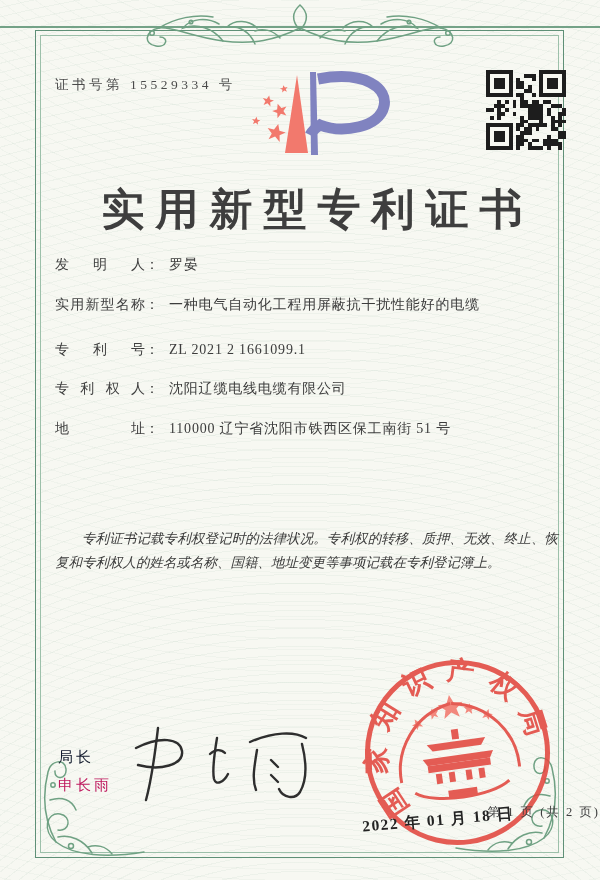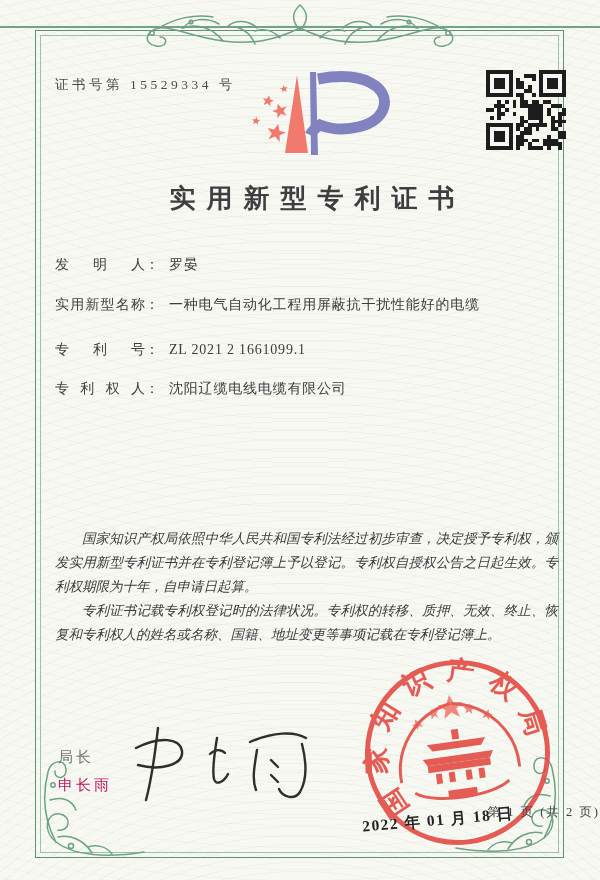--- a/index.html
+++ b/index.html
@@ -16,36 +16,36 @@
   #frame-outer{left:35px;top:30px;width:527px;height:826px;border:1.5px solid #5f9077;}
   #frame-inner{left:40px;top:35px;width:517px;height:816px;border:1px solid #9cc0aa;}
   #hr-top{left:0;top:26px;width:600px;height:1.5px;background:#74a287;}
   #top-ornament{left:95px;top:0;width:410px;height:54px;}
   #corner-left{left:22px;top:752px;width:125px;height:112px;}
   #corner-right{left:453px;top:748px;width:125px;height:112px;transform:scaleX(-1);}
   
   #cert-no{left:55px;top:76px;font-size:13.5px;letter-spacing:3.5px;color:#4a4a4a;}
   #logo{left:240px;top:68px;width:160px;height:102px;}
   #qr{left:486px;top:70px;width:80px;height:80px;}
-  #title{left:0;right:0;top:181px;text-align:center;font-size:26px;font-weight:600;
+  #title{left:0;right:0;top:181px;text-align:center;font-size:43px;font-weight:600;
          letter-spacing:11px;text-indent:11px;color:#3e3e3e;padding-left:24px;}
   
   #fields{left:55px;top:252px;width:505px;}
   .frow{font-size:14px;line-height:25px;margin-bottom:14.5px;white-space:nowrap;}
   .frow.first{margin-bottom:20px;}
   .flabel{display:inline-block;width:90px;text-align:justify;text-align-last:justify;color:#3f3f3f;vertical-align:top;}
   .fcolon{margin-right:10px;}
   .fvalue{letter-spacing:.8px;color:#3c3c3c;}
   .gcol1{display:inline-block;width:252px;}
   
   #paras{left:55px;top:527px;width:503px;font-size:13.5px;line-height:1.78;
          text-align:justify;color:#3a3a3a;font-style:italic;}
   #paras p{margin:0;text-indent:2em;}
   
-  #sig-title{left:58px;top:748px;font-size:15px;letter-spacing:3px;color:#737373;}
+  #sig-title{left:58px;top:748px;font-size:15px;letter-spacing:3px;color:#0f172a;}
   #sig-name{left:58px;top:776px;font-size:15px;letter-spacing:3px;color:#be185d;}
   #sig-svg{left:118px;top:718px;width:205px;height:88px;}
   
   #seal{left:350px;top:645px;width:215px;height:215px;transform:rotate(-8deg);opacity:.88;}
   #seal-date{left:362px;top:810px;font-size:15.5px;letter-spacing:1.5px;color:#232323;
              font-weight:600;transform:rotate(-5deg);}
   
   #footer{left:0;right:0;top:804px;text-align:right;font-size:12.5px;letter-spacing:2px;color:#3f3f3f;}
 </style>
 </head>
@@ -256,24 +256,26 @@
     </div>
     <div class="frow first">
       <span class="flabel">实用新型名称</span><span class="fcolon">：</span><span class="fvalue">一种电气自动化工程用屏蔽抗干扰性能好的电缆</span>
     </div>
     <div class="frow">
       <span class="flabel">专利号</span><span class="fcolon">：</span><span class="fvalue">ZL 2021 2 1661099.1</span>
     </div>
     <div class="frow">
       <span class="flabel">专利权人</span><span class="fcolon">：</span><span class="fvalue">沈阳辽缆电线电缆有限公司</span>
     </div>
+    <div class="frow">
+      <span class="flabel">地址</span><span class="fcolon">：</span><span class="fvalue">110000 辽宁省沈阳市铁西区保工南街 51 号</span>
+    </div>
   </div>
 
   <div class="abs" id="paras">
-    <p>国家知识产权局依照中华人民共和国专利法经过初步审查，决定授予专利权，颁发实用新型专利证书并在专利登记簿上予以登记。专利权自授权公告之日起生效。专利权期限为十年，自申请日起算。</p>
     <p>专利证书记载专利权登记时的法律状况。专利权的转移、质押、无效、终止、恢复和专利权人的姓名或名称、国籍、地址变更等事项记载在专利登记簿上。</p>
   </div>
 
   <div class="abs" id="sig-title">局长</div>
   <div class="abs" id="sig-name">申长雨</div>
   <svg class="abs" id="sig-svg" viewBox="0 0 205 88">
     <g fill="none" stroke="#2e2e2e" stroke-width="2.4" stroke-linecap="round">
       <path d="M18,30 C42,18 62,20 64,33 C66,47 42,53 20,47"></path>
       <path d="M40,10 C37,36 34,60 28,82"></path>
       <path d="M92,36 C97,31 103,31 107,35"></path>

